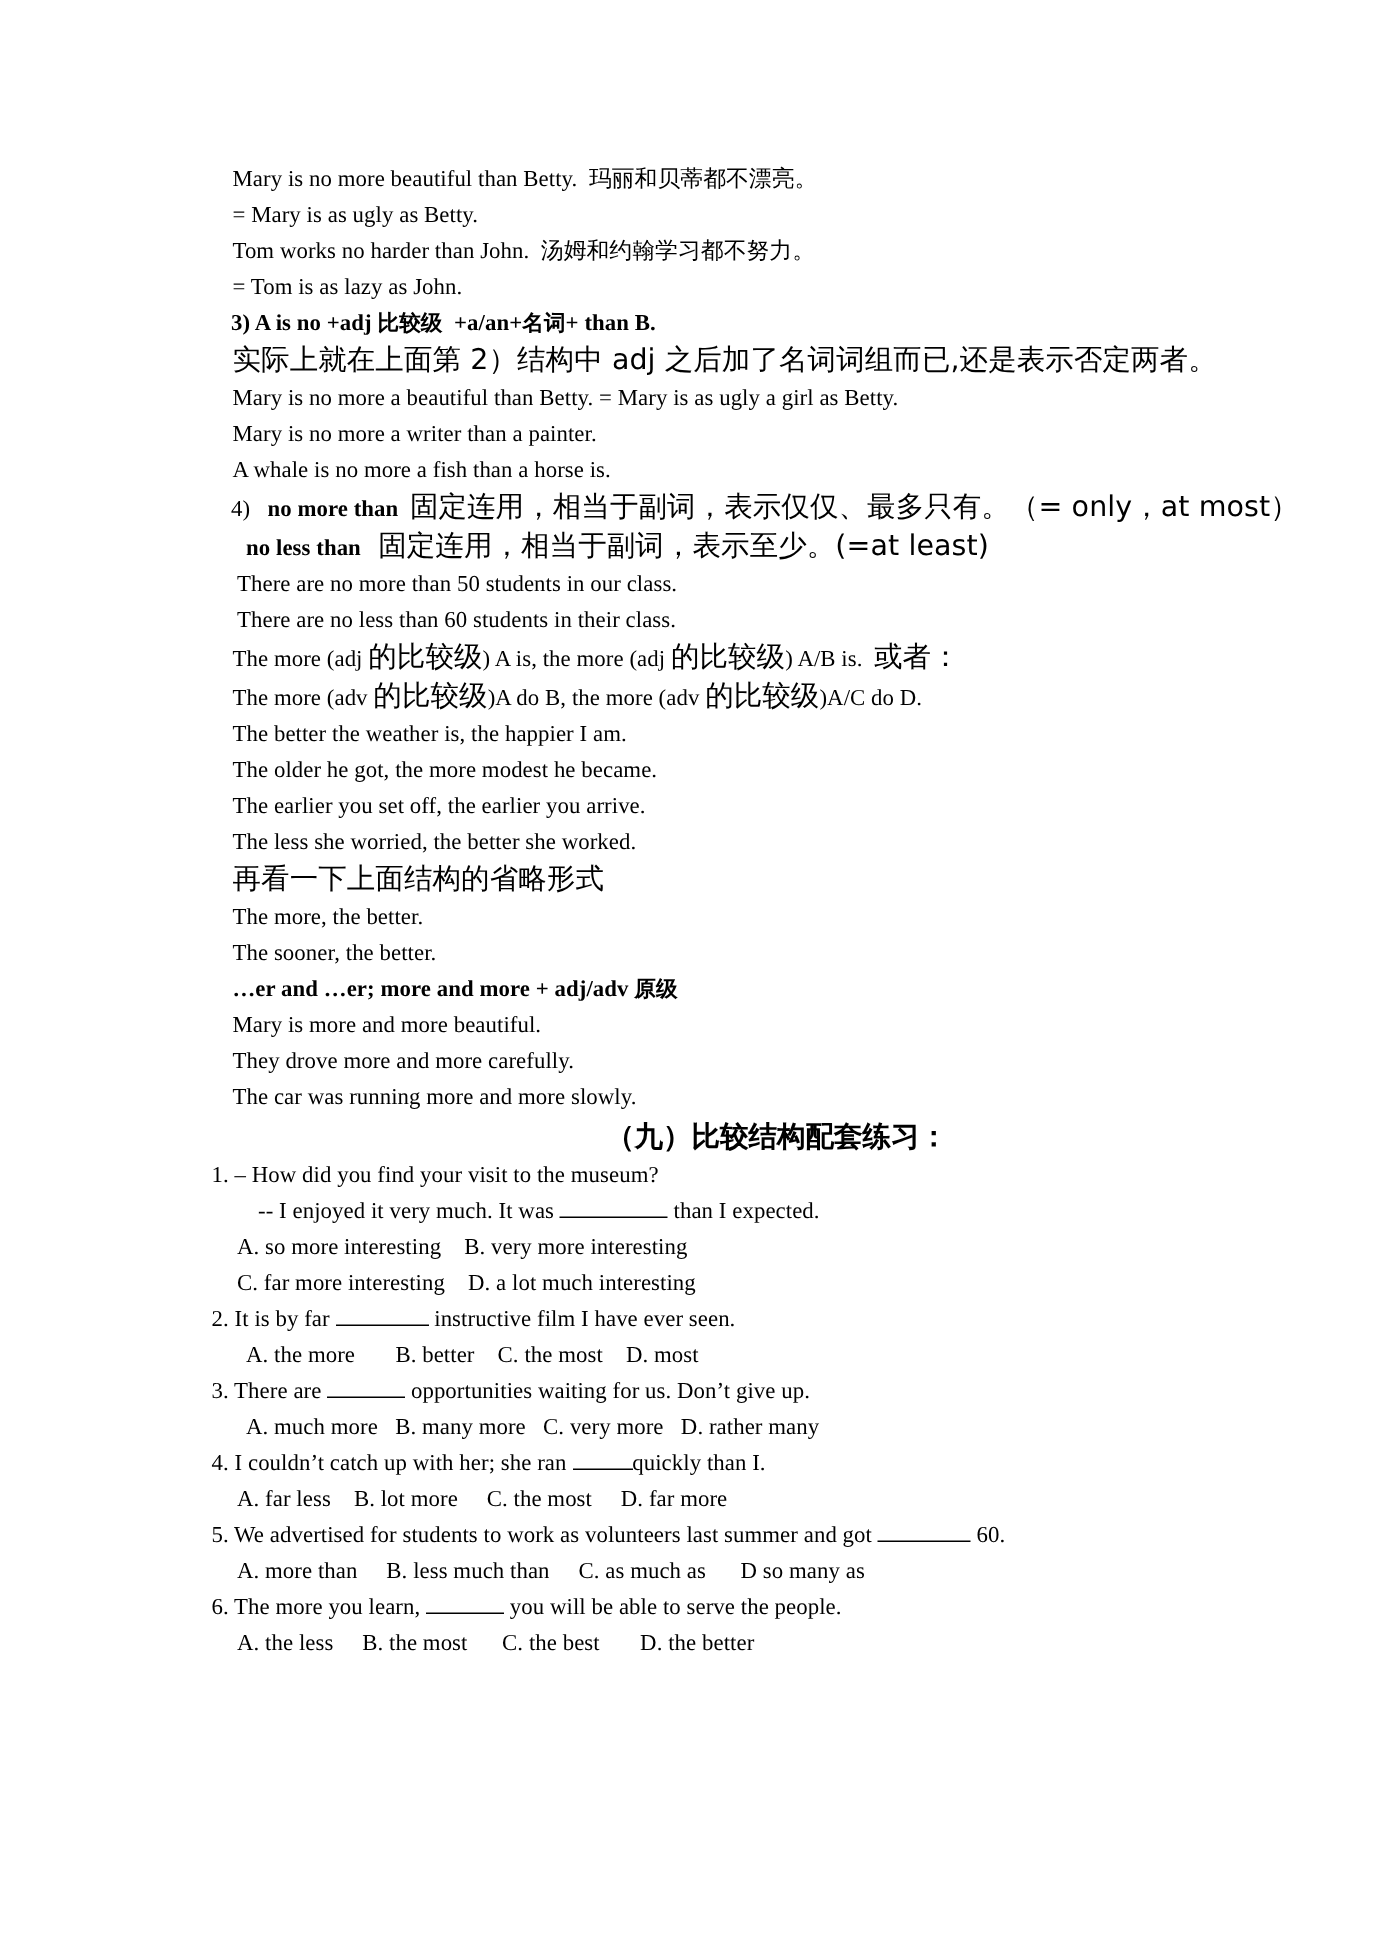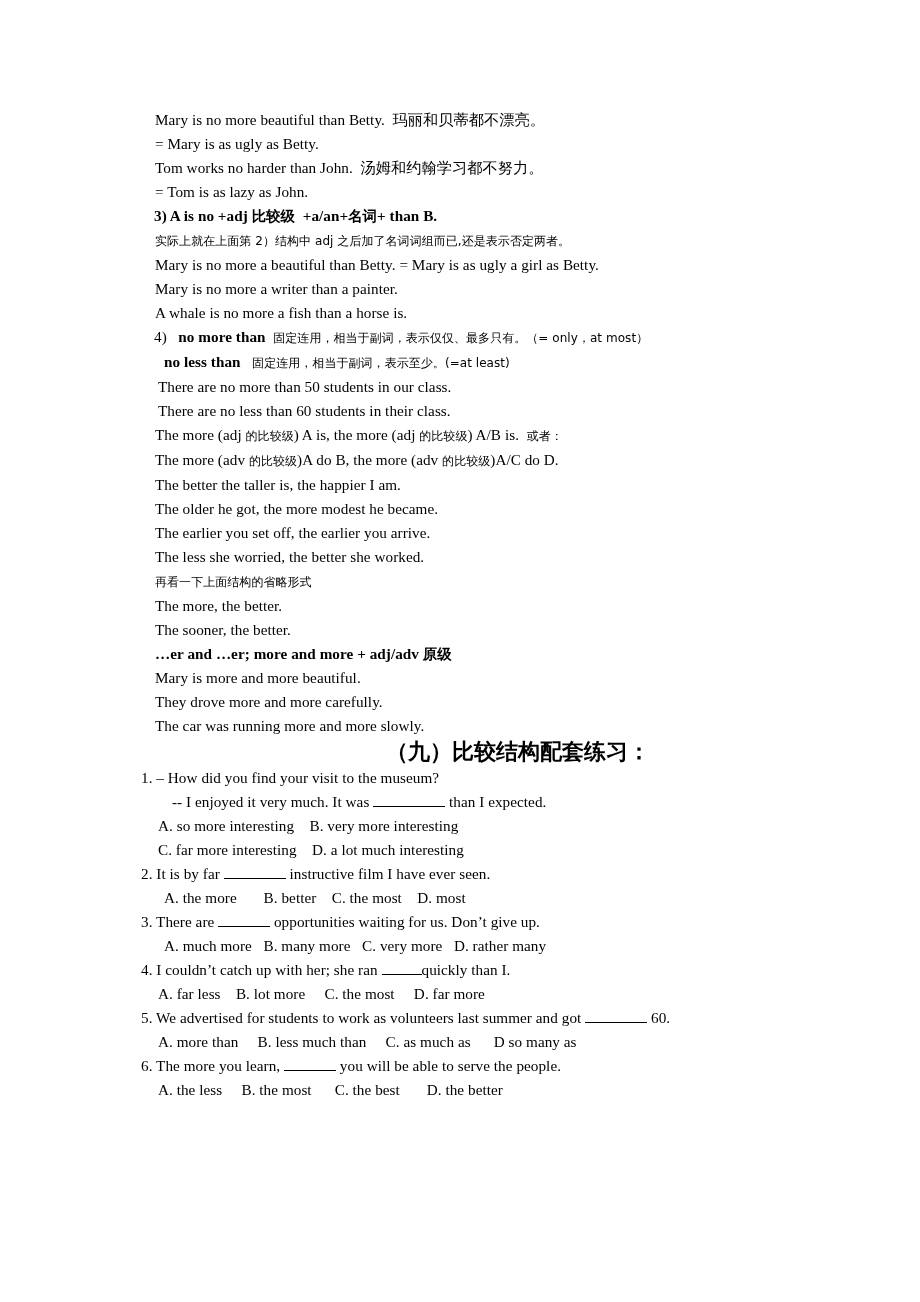--- a/index.html
+++ b/index.html
@@ -30,39 +30,39 @@
   }
   .ln {
     font-size: 15.2px;
     line-height: 24px;
     white-space: pre;
     letter-spacing: 0.05px;
   }
   .b { font-weight: bold; }
   .cn {
     font-family: "DejaVu Sans", "Liberation Sans", sans-serif;
-    font-size: 12px;
+    font-size: 19px;
   }
   .cn-b {
     font-family: "DejaVu Sans", "Liberation Sans", sans-serif;
     font-size: 14.4px;
     font-weight: bold;
   }
   
   .i0  { padding-left: 0px; margin-left: 16px; }
   .i1  { padding-left: 3px; }
   .i2  { padding-left: 17px; }
   .i3  { padding-left: 20px; }
   .i4  { padding-left: 26px; }
   .i5  { padding-left: 34px; }
 
   .section-head {
     text-align: center;
     font-family: "DejaVu Sans", "Liberation Sans", sans-serif;
-    font-size: 22px;
+    font-size: 19px;
     font-weight: bold;
     line-height: 28px;
     padding-left: 60px;
     white-space: pre;
   }
   .blank { display: inline-block; border-bottom: 1px solid #000; vertical-align: baseline; height: 0.92em; }
   .bl-xs { width: 40px; }
   .bl-s  { width: 52px; }
   .bl-m  { width: 62px; }
   .bl-l  { width: 72px; }
@@ -84,21 +84,21 @@
     <div class="ln i2"><span>Mary is no more a writer than a painter.</span></div>
     <div class="ln i2"><span>A whale is no more a fish than a horse is.</span></div>
 
     <div class="ln i0"><span>4)</span><span>   </span><span class="b">no more than</span><span>  </span><span class="cn">固定连用，相当于副词，表示仅仅、最多只有。（= only，at most）</span></div>
     <div class="ln i4"><span class="b">no less than</span><span>   </span><span class="cn">固定连用，相当于副词，表示至少。(=at least)</span></div>
     <div class="ln i3"><span>There are no more than 50 students in our class.</span></div>
     <div class="ln i3"><span>There are no less than 60 students in their class.</span></div>
 
     <div class="ln i2"><span>The more (adj </span><span class="cn">的比较级</span><span>) A is, the more (adj </span><span class="cn">的比较级</span><span>) A/B is.  </span><span class="cn">或者：</span></div>
     <div class="ln i2"><span>The more (adv </span><span class="cn">的比较级</span><span>)A do B, the more (adv </span><span class="cn">的比较级</span><span>)A/C do D.</span></div>
-    <div class="ln i2"><span>The better the taller is, the happier I am.</span></div>
+    <div class="ln i2"><span>The better the weather is, the happier I am.</span></div>
     <div class="ln i2"><span>The older he got, the more modest he became.</span></div>
     <div class="ln i2"><span>The earlier you set off, the earlier you arrive.</span></div>
     <div class="ln i2"><span>The less she worried, the better she worked.</span></div>
     <div class="ln i2"><span class="cn">再看一下上面结构的省略形式</span></div>
     <div class="ln i2"><span>The more, the better.</span></div>
     <div class="ln i2"><span>The sooner, the better.</span></div>
 
     <div class="ln i2"><span class="b">…er and …er; more and more + adj/adv </span><span class="cn-b">原级</span></div>
     <div class="ln i2"><span>Mary is more and more beautiful.</span></div>
     <div class="ln i2"><span>They drove more and more carefully.</span></div>

